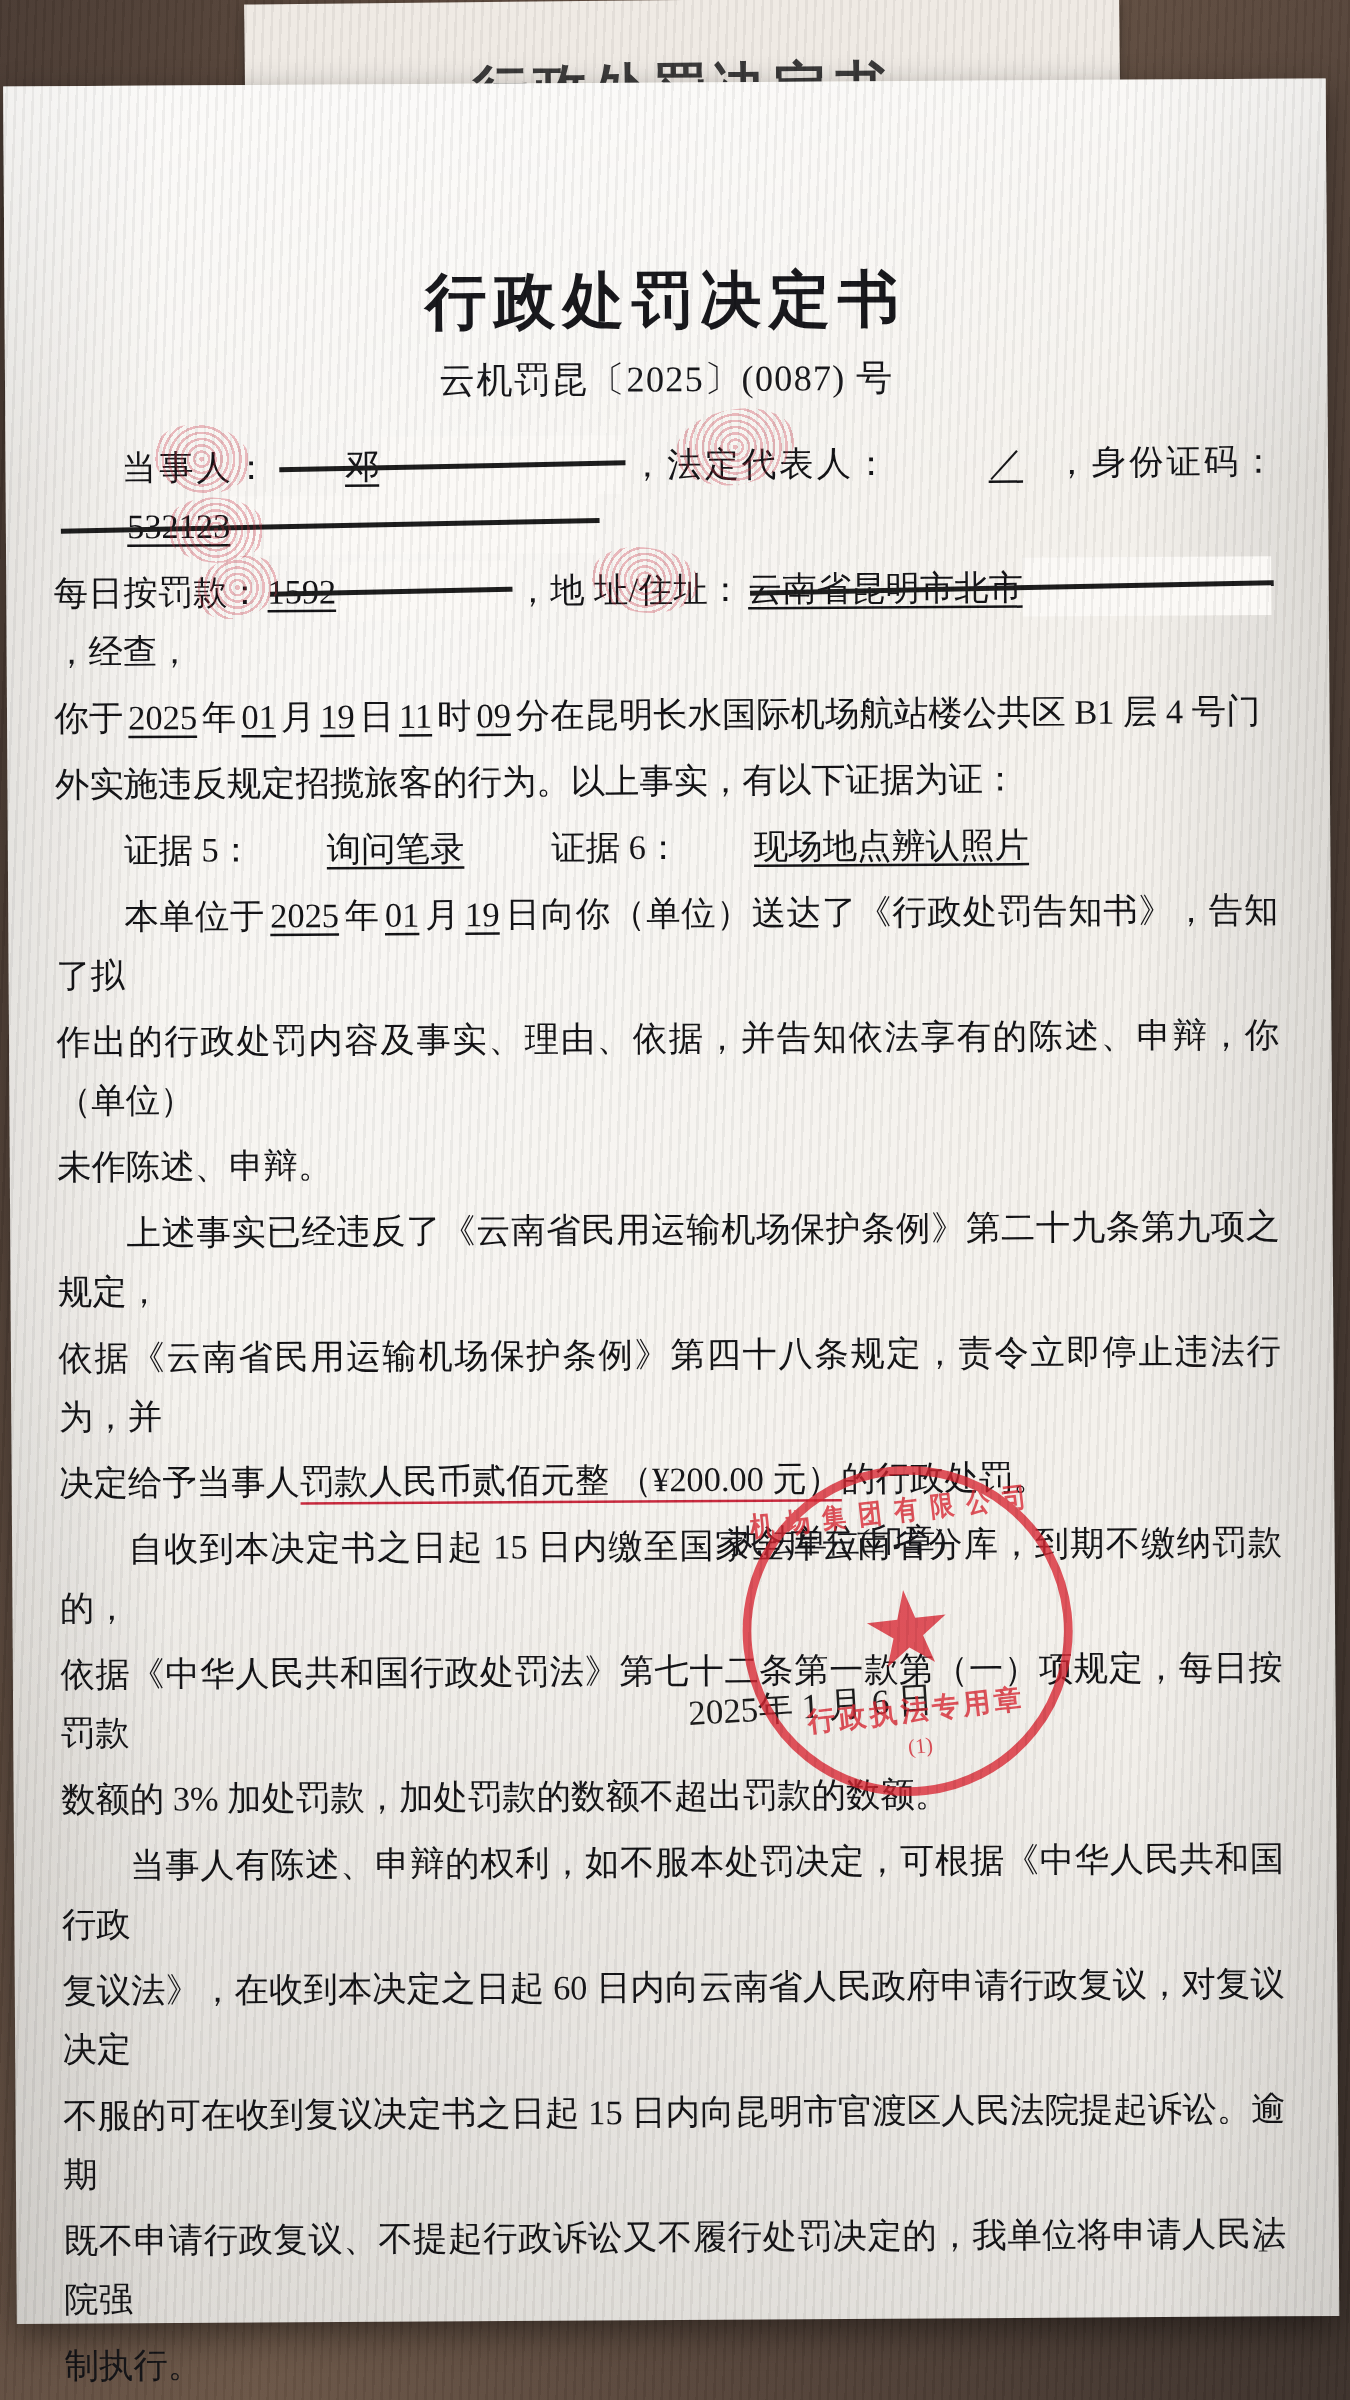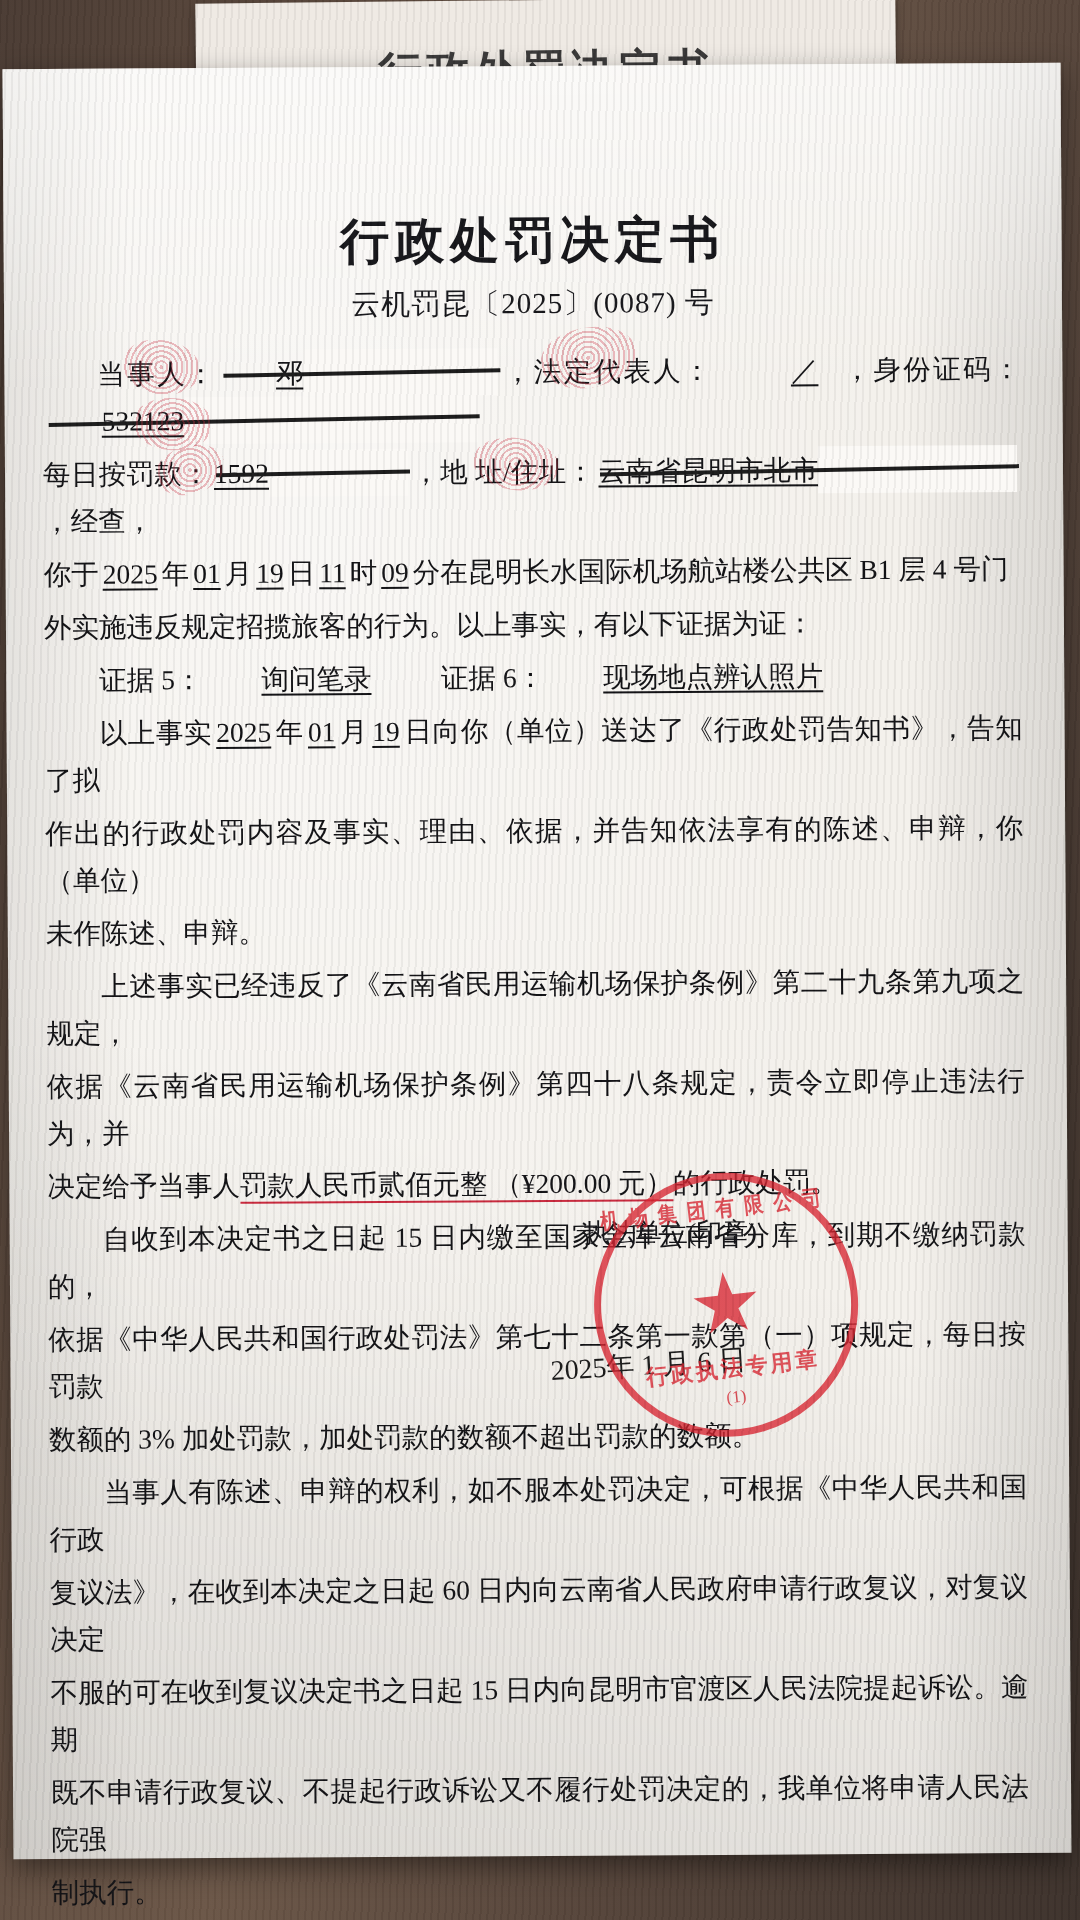--- a/index.html
+++ b/index.html
@@ -260,21 +260,21 @@
         <p class="para">
           <span>你于</span><span class="fill">2025</span><span>年</span><span class="fill">01</span><span>月</span><span class="fill">19</span><span>日</span><span class="fill">11</span><span>时</span><span class="fill">09</span><span>分在昆明长水国际机场航站楼公共区 B1 层 4 号门</span>
         </p>
         <p class="para">外实施违反规定招揽旅客的行为。以上事实，有以下证据为证：</p>
 
         <p class="para indent ev-line">
           <span>证据 5：</span><span class="fill" style="min-width:210px;display:inline-block;">询问笔录</span>&nbsp;&nbsp;&nbsp;<span>证据 6：</span><span class="fill" style="min-width:230px;display:inline-block;">现场地点辨认照片</span>
         </p>
 
         <p class="para indent">
-          <span>以上事实</span><span class="fill">2025</span>年<span class="fill">01</span>月<span class="fill">19</span>日<span>向你（单位）送达了《行政处罚告知书》，告知了拟</span>
+          <span>本单位于</span><span class="fill">2025</span>年<span class="fill">01</span>月<span class="fill">19</span>日<span>向你（单位）送达了《行政处罚告知书》，告知了拟</span>
         </p>
         <p class="para">作出的行政处罚内容及事实、理由、依据，并告知依法享有的陈述、申辩，你（单位）</p>
         <p class="para">未作陈述、申辩。</p>
 
         <p class="para indent">上述事实已经违反了《云南省民用运输机场保护条例》第二十九条第九项之规定，</p>
         <p class="para">依据《云南省民用运输机场保护条例》第四十八条规定，责令立即停止违法行为，并</p>
         <p class="para">
           <span>决定给予当事人</span><span class="highlight">罚款人民币贰佰元整 （¥200.00 元）</span><span>的行政处罚。</span>
         </p>
 

